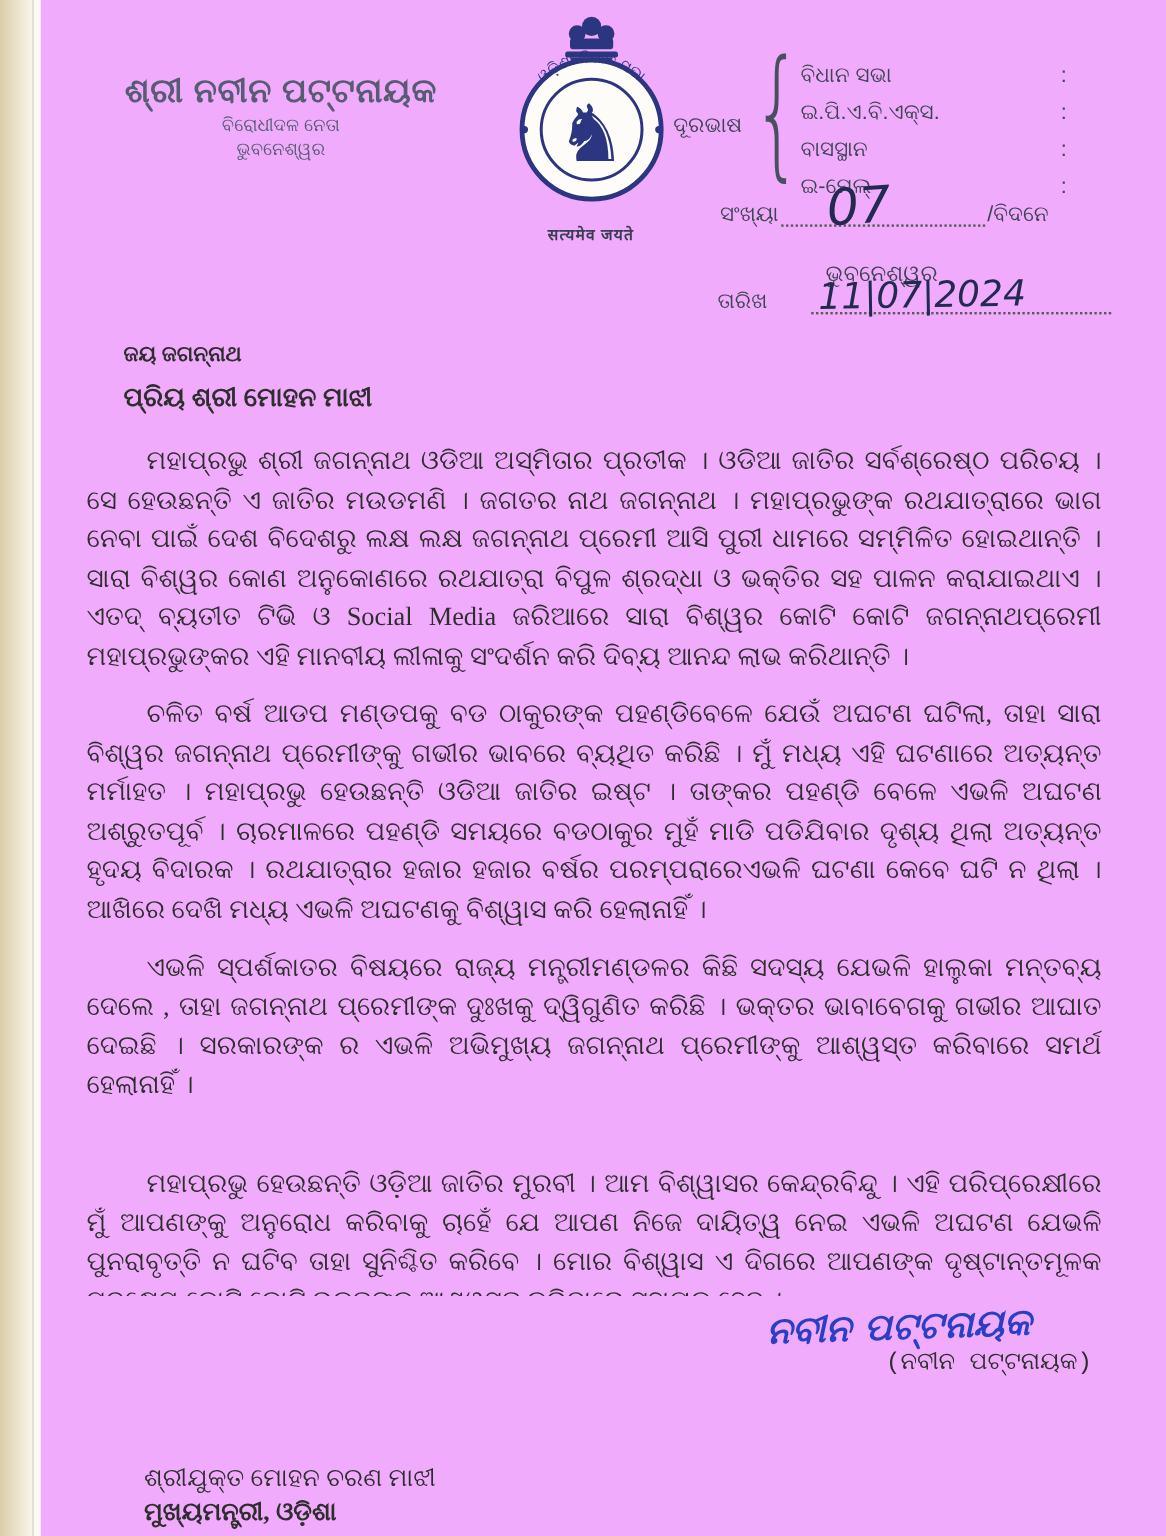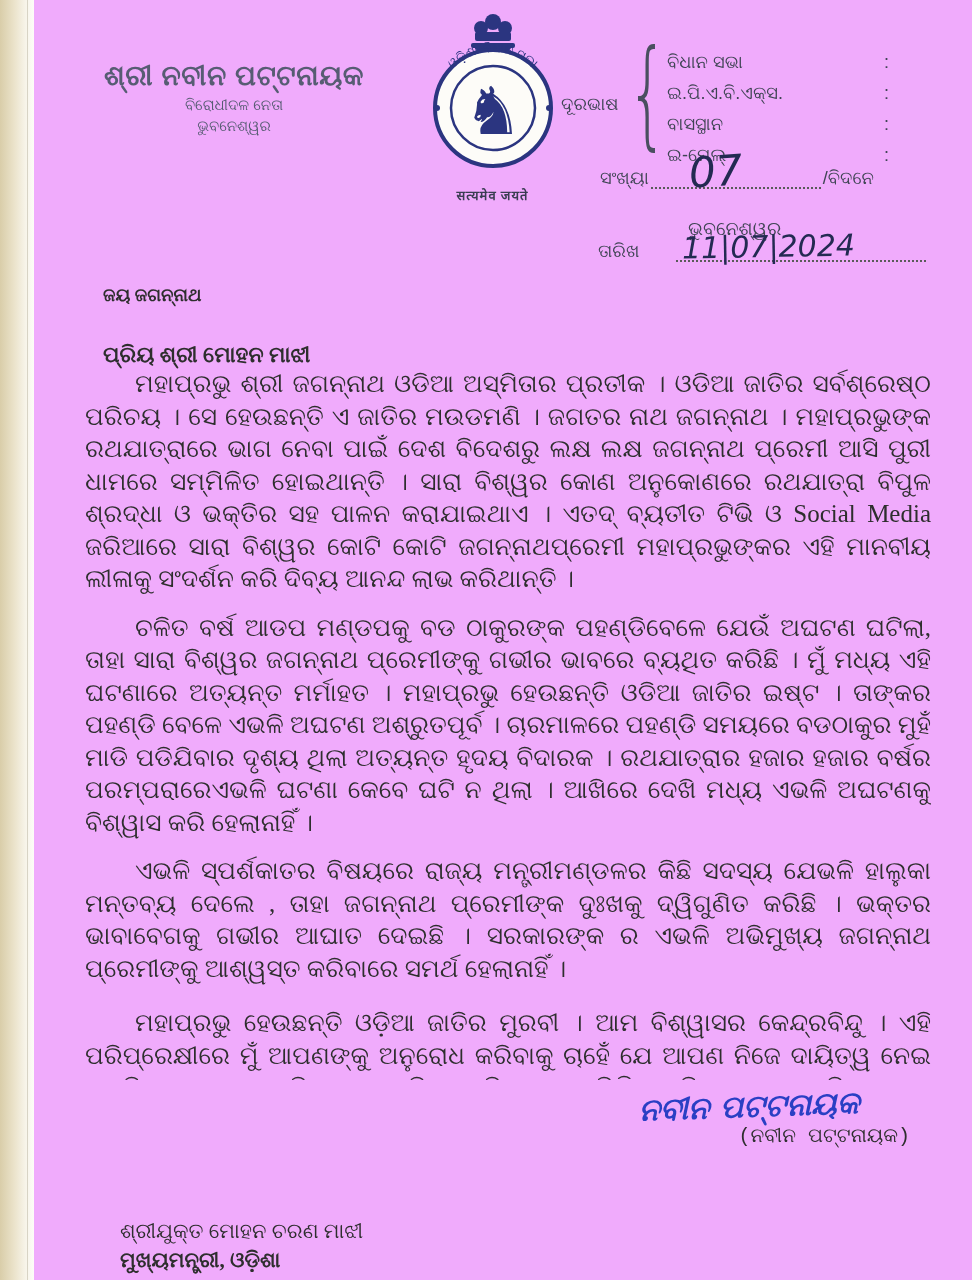--- a/index.html
+++ b/index.html
@@ -73,27 +73,27 @@
     font-family:"Liberation Sans","DejaVu Sans",sans-serif;display:flex;align-items:flex-end;gap:29px;
   }
   .ref-date .dots{width:250px;margin-left:8px;height:20px;}
   .hw-date{
     position:absolute;left:6px;bottom:-2px;font-size:30px;line-height:30px;
     transform:rotate(-1deg);white-space:nowrap;font-weight:500;
   }
 
   
   .invocation{position:absolute;left:103px;top:262px;font-size:18px;font-weight:700;margin-top:23px;}
-  .salutation{position:absolute;left:103px;top:318px;font-size:22px;font-weight:600;margin-top:24px;}
+  .salutation{position:absolute;left:103px;top:318px;font-size:22px;font-weight:600;}
   .letter-body{
-    position:absolute;left:85px;top:368px;width:846px;height:712px;overflow:hidden;
-    font-size:25px;line-height:32.5px;text-align:justify;
+    position:absolute;left:72px;top:368px;width:846px;height:712px;overflow:hidden;
+    font-size:22px;line-height:32.5px;text-align:justify;
   }
   .letter-body p{margin:0 0 16px 0;text-indent:50px;}
-  .letter-body p.gap-after{margin-bottom:22px;}
+  .letter-body p.gap-after{margin-bottom:50px;}
 
   
   .signature{position:absolute;right:58px;top:1088px;width:330px;text-align:center;}
   .hw-sign{
     font-size:31px;color:#2a3fc4;font-style:italic;font-weight:600;
     transform:rotate(-2deg);font-family:"DejaVu Sans",sans-serif;white-space:nowrap;
   }
   .printed-name{font-size:20px;text-align:right;padding-right:4px;font-family:Liberation Mono, monospace;}
 
   .addressee{position:absolute;left:120px;top:1219px;font-size:21px;}

